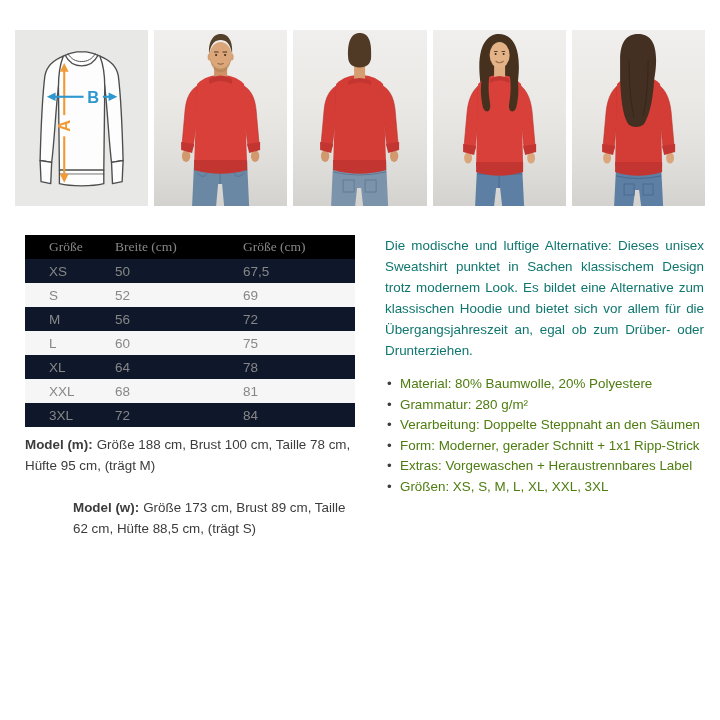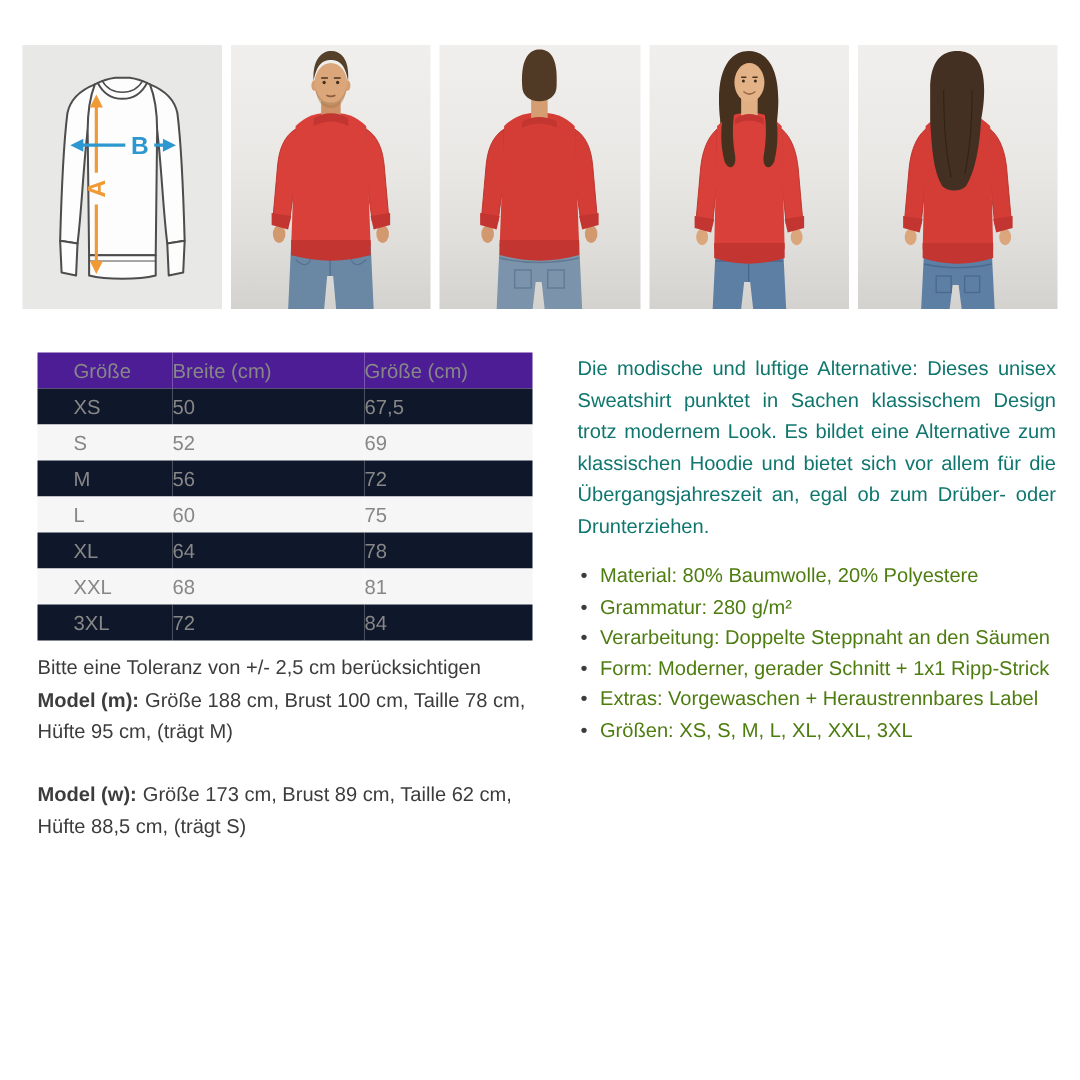--- a/index.html
+++ b/index.html
@@ -20,27 +20,27 @@
   .content { display:flex; gap:22px; padding:29px 16px 0 25px; }
   .col-left { width:338px; flex:0 0 auto; }
   .col-right { flex:1 1 auto; min-width:0; }
   
   table.sizes { width:330px; border-collapse:collapse; font-size:13.5px; color:#878787; }
   table.sizes th { font-weight:400; text-align:left; }
   table.sizes th, table.sizes td { height:24px; padding:0; vertical-align:middle; }
   table.sizes .c1 { width:90px; padding-left:24px; }
   table.sizes .c2 { width:128px; }
   table.sizes .c3 { }
-  tr.hdr   { background:#4c1d95; }
+  tr.hdr   { background:#000000;font-family:Liberation Serif, serif; }
   tr.odd   { background:#0f172a; }
   tr.even  { background:#f6f6f6; }
   
   .notes { font-size:13.4px; line-height:21px; color:#3c3c3c; margin-top:7px; width:338px; }
   .notes .model { margin-top:1px; }
-  .notes .model-w { margin-top:21px; }
+  .notes .model-w { margin-top:21px;margin-left:48px; }
   .notes b { font-weight:700; margin-right:4px; }
   
   .desc { font-size:13.4px; line-height:21px; text-align:justify; color:#0f766e; }
   ul.features { list-style:none; margin-top:13px; font-size:13.4px; line-height:20.5px; color:#4d7c0f; }
   ul.features li { position:relative; padding-left:15px; }
   ul.features li::before { content:"\2022"; position:absolute; left:2px; top:0; color:#3c3c3c; }
 </style>
 </head>
 <body>
 
@@ -216,21 +216,20 @@
           </tr>
           <tr class="odd">
             <td class="c1">3XL</td>
             <td class="c2">72</td>
             <td class="c3">84</td>
           </tr>
         </tbody>
       </table>
 
       <div class="notes">
-        <div>Bitte eine Toleranz von +/- 2,5 cm berücksichtigen</div>
         <div class="model"><b>Model (m):</b><span>Größe 188 cm, Brust 100 cm, Taille 78 cm, Hüfte 95 cm, (trägt M)</span></div>
         <div class="model model-w"><b>Model (w):</b><span>Größe 173 cm, Brust 89 cm, Taille 62 cm, Hüfte 88,5 cm, (trägt S)</span></div>
       </div>
     </div>
 
     <div class="col-right">
       <p class="desc">Die modische und luftige Alternative: Dieses unisex Sweatshirt punktet in Sachen klassischem Design trotz modernem Look. Es bildet eine Alternative zum klassischen Hoodie und bietet sich vor allem für die Übergangsjahreszeit an, egal ob zum Drüber- oder Drunterziehen.</p>
       <ul class="features">
         <li>Material: 80% Baumwolle, 20% Polyestere</li>
         <li>Grammatur: 280 g/m²</li>

